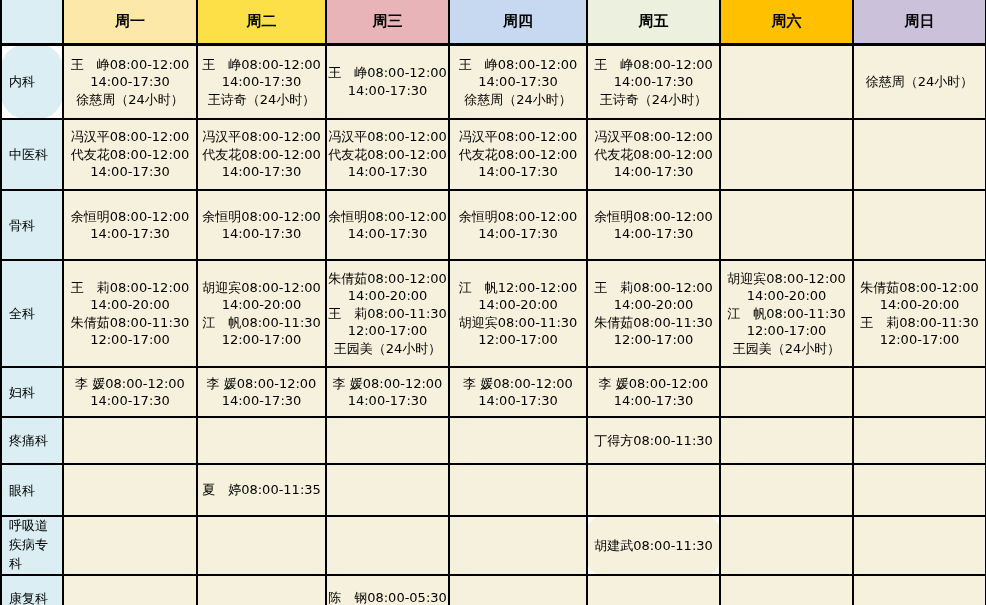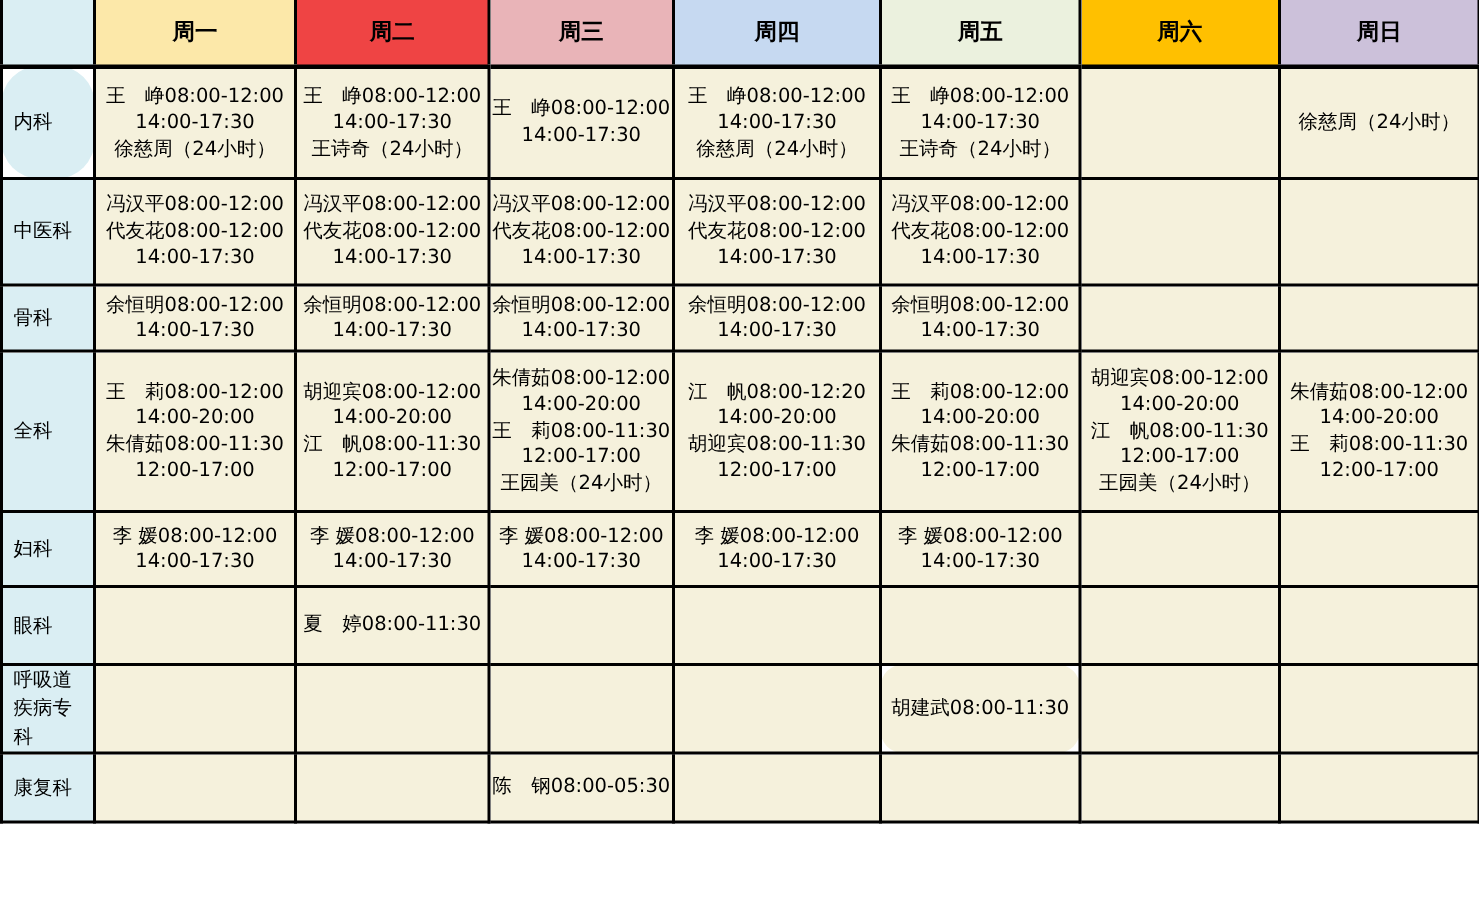--- a/index.html
+++ b/index.html
@@ -61,21 +61,21 @@
         <col style="width: 123px;">
         <col style="width: 138px;">
         <col style="width: 133px;">
         <col style="width: 133px;">
         <col style="width: 133px;">
       </colgroup>
     <thead>
         <tr>
           <th class="corner" style="background: rgb(218, 238, 243);"></th>
           <th style="background: rgb(252, 232, 169); text-align: center;">周一</th>
-          <th style="background: #ef4444;">周二</th>
+          <th style="background: #fde047;">周二</th>
           <th style="background: rgb(233, 180, 184);">周三</th>
           <th style="background: rgb(198, 217, 241);">周四</th>
           <th style="background: rgb(235, 241, 222);">周五</th>
           <th style="background: rgb(255, 192, 0);">周六</th>
           <th style="background: rgb(204, 193, 218);">周日</th>
         </tr>
       </thead>
     <tbody>
         <tr style="height: 75px;">
           <th class="dept" style="background: rgb(218, 238, 243); border-radius: 25px;">内科</th>
@@ -131,21 +131,21 @@
             <div class="ln">14:00-17:30</div>
           </td>
           <td class="cell" style="background: rgb(245, 241, 220);">
             <div class="ln">冯汉平08:00-12:00</div>
             <div class="ln">代友花08:00-12:00</div>
             <div class="ln">14:00-17:30</div>
           </td>
           <td class="cell" style="background: rgb(245, 241, 220);"></td>
           <td class="cell" style="background: rgb(245, 241, 220);"></td>
         </tr>
-        <tr style="height: 44px;">
+        <tr style="height: 70px;">
           <th class="dept" style="background: rgb(218, 238, 243);">骨科</th>
           <td class="cell" style="background: rgb(245, 241, 220);">
             <div class="ln">余恒明08:00-12:00</div>
             <div class="ln">14:00-17:30</div>
           </td>
           <td class="cell" style="background: rgb(245, 241, 220);">
             <div class="ln">余恒明08:00-12:00</div>
             <div class="ln">14:00-17:30</div>
           </td>
           <td class="cell" style="background: rgb(245, 241, 220);">
@@ -178,21 +178,21 @@
             <div class="ln">12:00-17:00</div>
           </td>
           <td class="cell" style="background: rgb(245, 241, 220);">
             <div class="ln">朱倩茹08:00-12:00</div>
             <div class="ln">14:00-20:00</div>
             <div class="ln">王　莉08:00-11:30</div>
             <div class="ln">12:00-17:00</div>
             <div class="ln">王园美（24小时）</div>
           </td>
           <td class="cell" style="background: rgb(245, 241, 220);">
-            <div class="ln">江　帆08:00-12:20</div>
+            <div class="ln">江　帆12:00-12:00</div>
             <div class="ln">14:00-20:00</div>
             <div class="ln">胡迎宾08:00-11:30</div>
             <div class="ln">12:00-17:00</div>
           </td>
           <td class="cell" style="background: rgb(245, 241, 220);">
             <div class="ln">王　莉08:00-12:00</div>
             <div class="ln">14:00-20:00</div>
             <div class="ln">朱倩茹08:00-11:30</div>
             <div class="ln">12:00-17:00</div>
           </td>
@@ -228,25 +228,37 @@
             <div class="ln">李 媛08:00-12:00</div>
             <div class="ln">14:00-17:30</div>
           </td>
           <td class="cell" style="background: rgb(245, 241, 220);">
             <div class="ln">李 媛08:00-12:00</div>
             <div class="ln">14:00-17:30</div>
           </td>
           <td class="cell" style="background: rgb(245, 241, 220);"></td>
           <td class="cell" style="background: rgb(245, 241, 220);"></td>
         </tr>
+        <tr style="height: 47px;">
+          <th class="dept" style="background: rgb(218, 238, 243);">疼痛科</th>
+          <td class="cell" style="background: rgb(245, 241, 220);"></td>
+          <td class="cell" style="background: rgb(245, 241, 220);"></td>
+          <td class="cell" style="background: rgb(245, 241, 220);"></td>
+          <td class="cell" style="background: rgb(245, 241, 220);"></td>
+          <td class="cell" style="background: rgb(245, 241, 220);">
+            <div class="ln">丁得方08:00-11:30</div>
+          </td>
+          <td class="cell" style="background: rgb(245, 241, 220);"></td>
+          <td class="cell" style="background: rgb(245, 241, 220);"></td>
+        </tr>
         <tr style="height: 52px;">
           <th class="dept" style="background: rgb(218, 238, 243);">眼科</th>
           <td class="cell" style="background: rgb(245, 241, 220);"></td>
           <td class="cell" style="background: rgb(245, 241, 220);">
-            <div class="ln">夏　婷08:00-11:30</div>
+            <div class="ln">夏　婷08:00-11:35</div>
           </td>
           <td class="cell" style="background: rgb(245, 241, 220);"></td>
           <td class="cell" style="background: rgb(245, 241, 220);"></td>
           <td class="cell" style="background: rgb(245, 241, 220);"></td>
           <td class="cell" style="background: rgb(245, 241, 220);"></td>
           <td class="cell" style="background: rgb(245, 241, 220);"></td>
         </tr>
         <tr style="height: 49px;">
           <th class="dept" style="background: rgb(218, 238, 243); font-family: Liberation Mono, monospace;">呼吸道疾病专科</th>
           <td class="cell" style="background: rgb(245, 241, 220);"></td>

